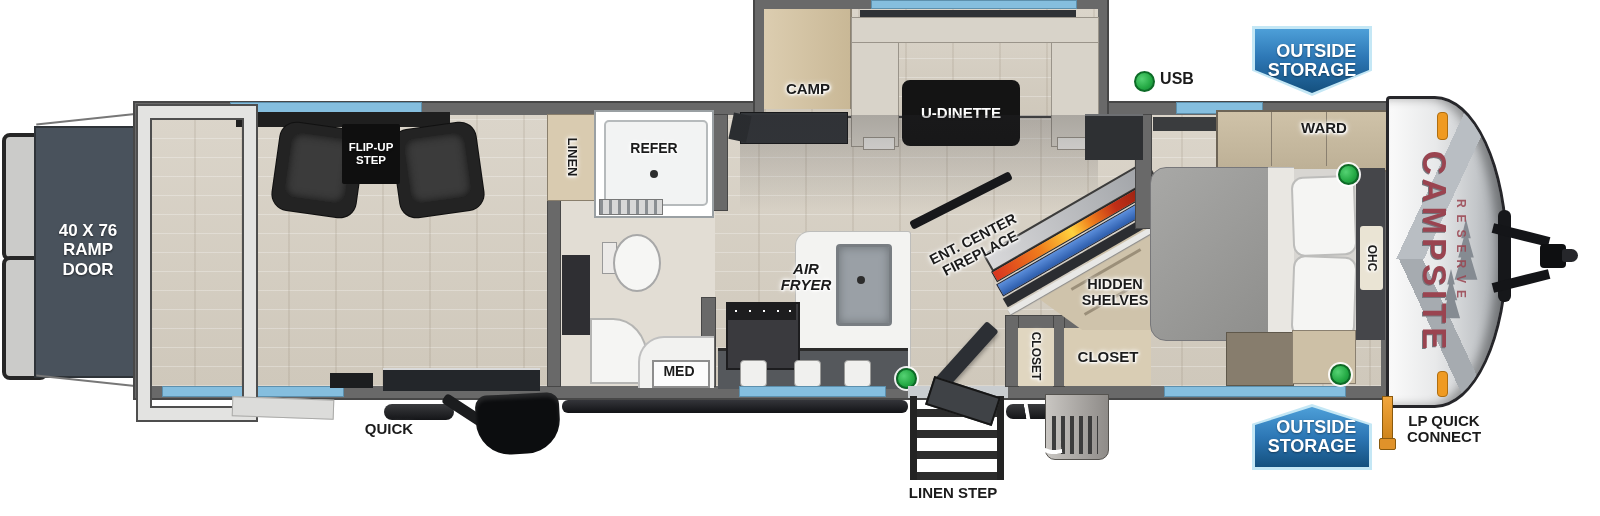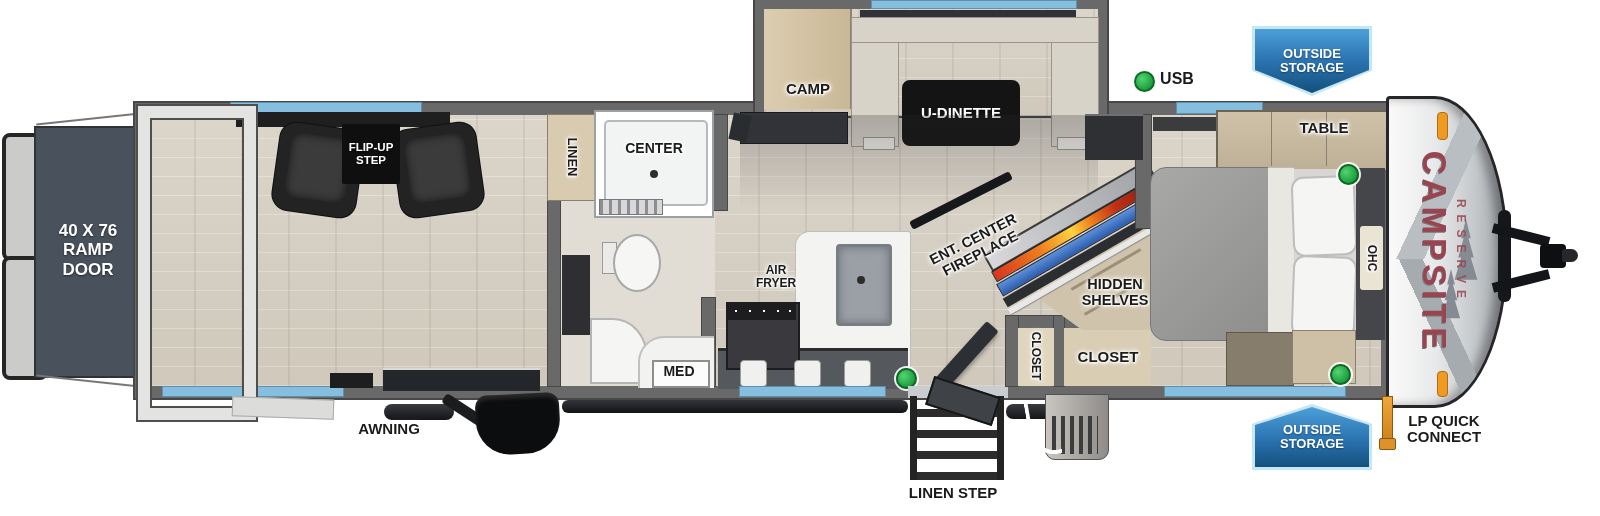--- a/index.html
+++ b/index.html
@@ -17,22 +17,22 @@
     text-align:center;}
   .lblw{position:absolute;font-weight:700;color:#ffffff;white-space:pre-line;line-height:1.12;
     display:flex;align-items:center;justify-content:center;text-align:center;
     text-shadow:0 1px 2px rgba(0,0,0,.55);}
   .vrot{transform:rotate(90deg);}
   .dot{position:absolute;width:17px;height:17px;border-radius:50%;
     background:radial-gradient(circle at 35% 35%, #55d273, var(--indicator-green) 60%, #15803a);
     border:2px solid #0d6b27;box-shadow:0 0 0 2px rgba(255,255,255,.9);}
   .badge{position:absolute;background:#c4e7f5;}
   .badge-in{position:absolute;inset:3px;display:flex;align-items:center;justify-content:center;}
-  .badge-txt{position:relative;z-index:2;color:#fff;font-weight:700;font-size:13px;line-height:1.05;
-    white-space:pre-line;text-align:center;text-shadow:0 1px 2px rgba(0,0,0,.4);}
+  .badge-txt{position:relative;z-index:2;color:#fff;font-weight:700;font-size:18px;line-height:1.05;
+    white-space:pre-line;text-align:right;text-shadow:0 1px 2px rgba(0,0,0,.4);}
   .shield{clip-path:polygon(0 0,100% 0,100% 64%,50% 100%,0 64%);}
   .house{clip-path:polygon(50% 0,100% 30%,100% 100%,0 100%,0 30%);}
   .seat{position:absolute;background:#d8d3c9;box-shadow:0 0 0 1px #9a948a;}
   .chair{position:absolute;width:84px;height:88px;background:#232323;border-radius:16px;box-shadow:0 0 0 1px #111;}
   .chair .cush{position:absolute;inset:10px 12px 14px 12px;background:#3b3b3b;border-radius:10px;box-shadow:inset 0 0 8px #161616;}
   .shelfline{position:absolute;height:3px;background:#9b8f79;}
   .tree{position:absolute;background:#858b92;clip-path:polygon(50% 0,66% 26%,58% 26%,76% 52%,66% 52%,88% 82%,12% 82%,34% 52%,24% 52%,42% 26%,34% 26%);}
 </style>
 </head>
 <body>
@@ -93,21 +93,21 @@
 
   <div class="abs" style="left:560px;top:115px;width:155px;height:271px;background:var(--bath-floor);"></div>
   <div class="wall" style="left:548px;top:115px;width:12px;height:271px;"></div>
   <div class="wall" style="left:714px;top:115px;width:13px;height:95px;"></div>
   <div class="wall" style="left:702px;top:298px;width:13px;height:88px;"></div>
   <div class="abs" style="left:548px;top:115px;width:48px;height:85px;background:#d9cbb0;box-shadow:0 0 0 1px #8a7f6c;"></div>
   <div class="lbl vrot" style="left:542px;top:150px;width:60px;height:14px;font-size:13px;">LINEN</div>
 
   <div class="abs" style="left:596px;top:112px;width:116px;height:104px;background:#ffffff;box-shadow:0 0 0 2px #9aa0a3;"></div>
   <div class="abs" style="left:604px;top:120px;width:100px;height:82px;background:#f2f3f3;border:2px solid #b6babc;border-radius:5px;"></div>
-  <div class="lbl" style="left:600px;top:138px;width:108px;height:22px;font-size:14px;">CENTER</div>
+  <div class="lbl" style="left:600px;top:138px;width:108px;height:22px;font-size:14px;">REFER</div>
   <div class="abs" style="left:650px;top:170px;width:8px;height:8px;border-radius:50%;background:#2d2d2d;"></div>
   <div class="abs" style="left:600px;top:200px;width:62px;height:14px;background:repeating-linear-gradient(90deg,#8b8f93 0 3px,#d8d8d8 3px 9px);box-shadow:0 0 0 1px #777;"></div>
 
   <div class="abs" style="left:602px;top:242px;width:13px;height:30px;background:#eceae8;border:1px solid #999;"></div>
   <div class="abs" style="left:613px;top:234px;width:44px;height:54px;background:#f6f6f4;border:2px solid #a8a8a8;border-radius:50%;"></div>
 
   <div class="abs" style="left:562px;top:255px;width:28px;height:80px;background:#2f2f33;"></div>
 
   <div class="abs" style="left:590px;top:318px;width:54px;height:62px;background:#f5f5f3;border:2px solid #b5b5b3;border-radius:0 60% 0 0;"></div>
   <div class="abs" style="left:638px;top:336px;width:74px;height:50px;background:#f2f2f0;border-radius:26px 0 0 0;border-top:2px solid #c0c0c0;border-left:2px solid #c0c0c0;"></div>
@@ -117,21 +117,21 @@
   <div class="abs" style="left:796px;top:232px;width:114px;height:154px;background:#f3f3f1;border-radius:14px 2px 0 0;box-shadow:0 0 0 1px #bdbdbb;"></div>
   <div class="abs" style="left:836px;top:244px;width:50px;height:76px;background:#9aa0a6;border:3px solid #787d82;border-radius:4px;box-shadow:inset 0 0 10px #6d7377;"></div>
   <div class="abs" style="left:857px;top:276px;width:8px;height:8px;border-radius:50%;background:#2c2c2c;"></div>
   <div class="abs" style="left:718px;top:348px;width:190px;height:38px;background:#55585c;border-top:3px solid #2b2b2b;"></div>
   <div class="abs" style="left:726px;top:302px;width:70px;height:64px;background:#3a3a3e;border:2px solid #1d1d1f;"></div>
   <div class="abs" style="left:726px;top:302px;width:70px;height:18px;background:#1d1d1f;
        background-image:radial-gradient(circle 3px at 10px 9px,#fff 45%,transparent 50%),radial-gradient(circle 3px at 24px 9px,#fff 45%,transparent 50%),radial-gradient(circle 3px at 38px 9px,#fff 45%,transparent 50%),radial-gradient(circle 3px at 52px 9px,#fff 45%,transparent 50%),radial-gradient(circle 3px at 64px 9px,#fff 45%,transparent 50%);"></div>
   <div class="abs" style="left:740px;top:360px;width:25px;height:25px;background:#f0f0ee;border:1px solid #9a9a98;border-radius:4px;"></div>
   <div class="abs" style="left:794px;top:360px;width:25px;height:25px;background:#f0f0ee;border:1px solid #9a9a98;border-radius:4px;"></div>
   <div class="abs" style="left:844px;top:360px;width:25px;height:25px;background:#f0f0ee;border:1px solid #9a9a98;border-radius:4px;"></div>
-  <div class="lbl" style="left:740px;top:256px;width:72px;height:42px;font-size:12px;">AIR
+  <div class="lbl" style="left:770px;top:256px;width:72px;height:42px;font-size:15px;font-style:italic;">AIR
 FRYER</div>
   <div class="window" style="left:740px;top:387px;width:145px;height:9px;"></div>
   <div class="dot" style="left:896px;top:368px;"></div>
 
   <div class="abs" style="left:908px;top:386px;width:100px;height:12px;background:#c9cdd0;"></div>
   <div class="abs" style="left:958px;top:316px;width:16px;height:80px;background:#2c2f34;border-radius:3px;transform:rotate(42deg);box-shadow:2px 2px 4px rgba(0,0,0,.35);"></div>
   <div class="wall" style="left:1006px;top:316px;width:145px;height:12px;"></div>
   <div class="wall" style="left:1006px;top:316px;width:12px;height:70px;"></div>
   <div class="wall" style="left:1054px;top:316px;width:10px;height:70px;"></div>
   <div class="abs" style="left:1018px;top:328px;width:36px;height:58px;background:#e0d6c0;"></div>
@@ -155,21 +155,21 @@
 
   <div class="wall" style="left:1136px;top:115px;width:15px;height:113px;"></div>
   <div class="abs" style="left:1085px;top:114px;width:58px;height:44px;background:#2e3033;border-top:2px solid #6d6f72;"></div>
   <div class="abs" style="left:1153px;top:117px;width:80px;height:14px;background:#3a3c3e;"></div>
   <div class="window" style="left:1177px;top:103px;width:85px;height:10px;"></div>
   <div class="window" style="left:1165px;top:387px;width:180px;height:9px;"></div>
 
   <div class="abs" style="left:1216px;top:110px;width:169px;height:58px;background:linear-gradient(180deg,#cfc2a8,#bdb096);border:2px solid #6d6456;"></div>
   <div class="abs" style="left:1271px;top:112px;width:1px;height:54px;background:#8a8070;"></div>
   <div class="abs" style="left:1326px;top:112px;width:1px;height:54px;background:#8a8070;"></div>
-  <div class="lbl" style="left:1292px;top:117px;width:64px;height:22px;font-size:15px;">TABLE</div>
+  <div class="lbl" style="left:1292px;top:117px;width:64px;height:22px;font-size:15px;">WARD</div>
 
   <div class="abs" style="left:1150px;top:167px;width:118px;height:172px;background:linear-gradient(135deg,#a8a8a6,#8e8e8c);border:1px solid #77777a;border-radius:16px 0 0 16px;"></div>
   <div class="abs" style="left:1268px;top:167px;width:26px;height:172px;background:#e9e7e2;border-top:1px solid #bbb;border-bottom:1px solid #bbb;"></div>
   <div class="abs" style="left:1294px;top:169px;width:62px;height:169px;background:#d8d6d2;"></div>
   <div class="abs" style="left:1292px;top:176px;width:60px;height:76px;background:#f5f5f3;border:2px solid #bdbdbb;border-radius:12px;transform:rotate(-2deg);"></div>
   <div class="abs" style="left:1292px;top:256px;width:60px;height:78px;background:#f5f5f3;border:2px solid #bdbdbb;border-radius:12px;transform:rotate(2deg);"></div>
 
   <div class="abs" style="left:1356px;top:168px;width:29px;height:172px;background:#45464a;"></div>
   <div class="abs" style="left:1360px;top:226px;width:23px;height:64px;background:#eae4d4;border-radius:3px;"></div>
   <div class="lbl vrot" style="left:1352px;top:252px;width:40px;height:12px;font-size:12px;">OHC</div>
@@ -197,21 +197,21 @@
   <div class="abs" style="left:1492px;top:276px;width:58px;height:10px;background:#141518;transform:rotate(-14deg);"></div>
   <div class="abs" style="left:1540px;top:244px;width:26px;height:24px;background:#0e0f11;border-radius:4px;"></div>
   <div class="abs" style="left:1562px;top:249px;width:16px;height:13px;background:#26272b;border-radius:3px 7px 7px 3px;"></div>
 
   <div class="abs" style="left:232px;top:398px;width:100px;height:18px;background:#dcdcda;border:1px solid #a9a9a7;transform:rotate(2deg);"></div>
   <div class="abs" style="left:384px;top:404px;width:70px;height:16px;background:linear-gradient(180deg,#3a3b3e,#141518);border-radius:8px;"></div>
   <div class="abs" style="left:444px;top:392px;width:78px;height:11px;background:#1b1c1e;transform:rotate(33deg);transform-origin:left center;border-radius:4px;"></div>
   <div class="abs" style="left:476px;top:394px;width:84px;height:60px;background:#0c0d0f;border-radius:12px 12px 34px 34px;transform:rotate(-3deg);box-shadow:inset 0 4px 4px rgba(255,255,255,.12);"></div>
   <div class="abs" style="left:562px;top:400px;width:346px;height:13px;background:linear-gradient(180deg,#34353a,#121316);border-radius:6px;"></div>
   <div class="abs" style="left:1006px;top:404px;width:70px;height:15px;background:linear-gradient(180deg,#3a3b3e,#141518);border-radius:7px;"></div>
-  <div class="lbl" style="left:348px;top:418px;width:82px;height:22px;font-size:15px;">AWNING</div>
+  <div class="lbl" style="left:348px;top:418px;width:82px;height:22px;font-size:15px;">QUICK</div>
 
   <div class="abs" style="left:910px;top:396px;width:80px;height:84px;border-left:7px solid #232323;border-right:7px solid #232323;background:repeating-linear-gradient(0deg,#2c2c2c 0 8px,rgba(0,0,0,0) 8px 21px);"></div>
   <div class="abs" style="left:928px;top:386px;width:66px;height:26px;background:#3f4246;border:2px solid #161616;transform:rotate(18deg);"></div>
   <div class="lbl" style="left:896px;top:482px;width:114px;height:22px;font-size:15px;">LINEN STEP</div>
 
   <div class="abs" style="left:1045px;top:394px;width:62px;height:64px;background:linear-gradient(90deg,#c9c6c2,#8e8b88);border:1px solid #55534f;border-radius:0 0 10px 10px;"></div>
   <div class="abs" style="left:1052px;top:416px;width:46px;height:38px;background:repeating-linear-gradient(90deg,#3c3c3c 0 4px,rgba(0,0,0,0) 4px 9px);"></div>
   <div class="abs" style="left:1028px;top:400px;width:26px;height:52px;border-left:4px solid #fff;border-bottom:4px solid #fff;border-radius:0 0 0 26px;transform:rotate(-10deg);"></div>
 
   <div class="abs" style="left:1382px;top:396px;width:9px;height:48px;background:linear-gradient(180deg,#f2a63c,#c97f16);border:1px solid #8a5a0e;"></div>

